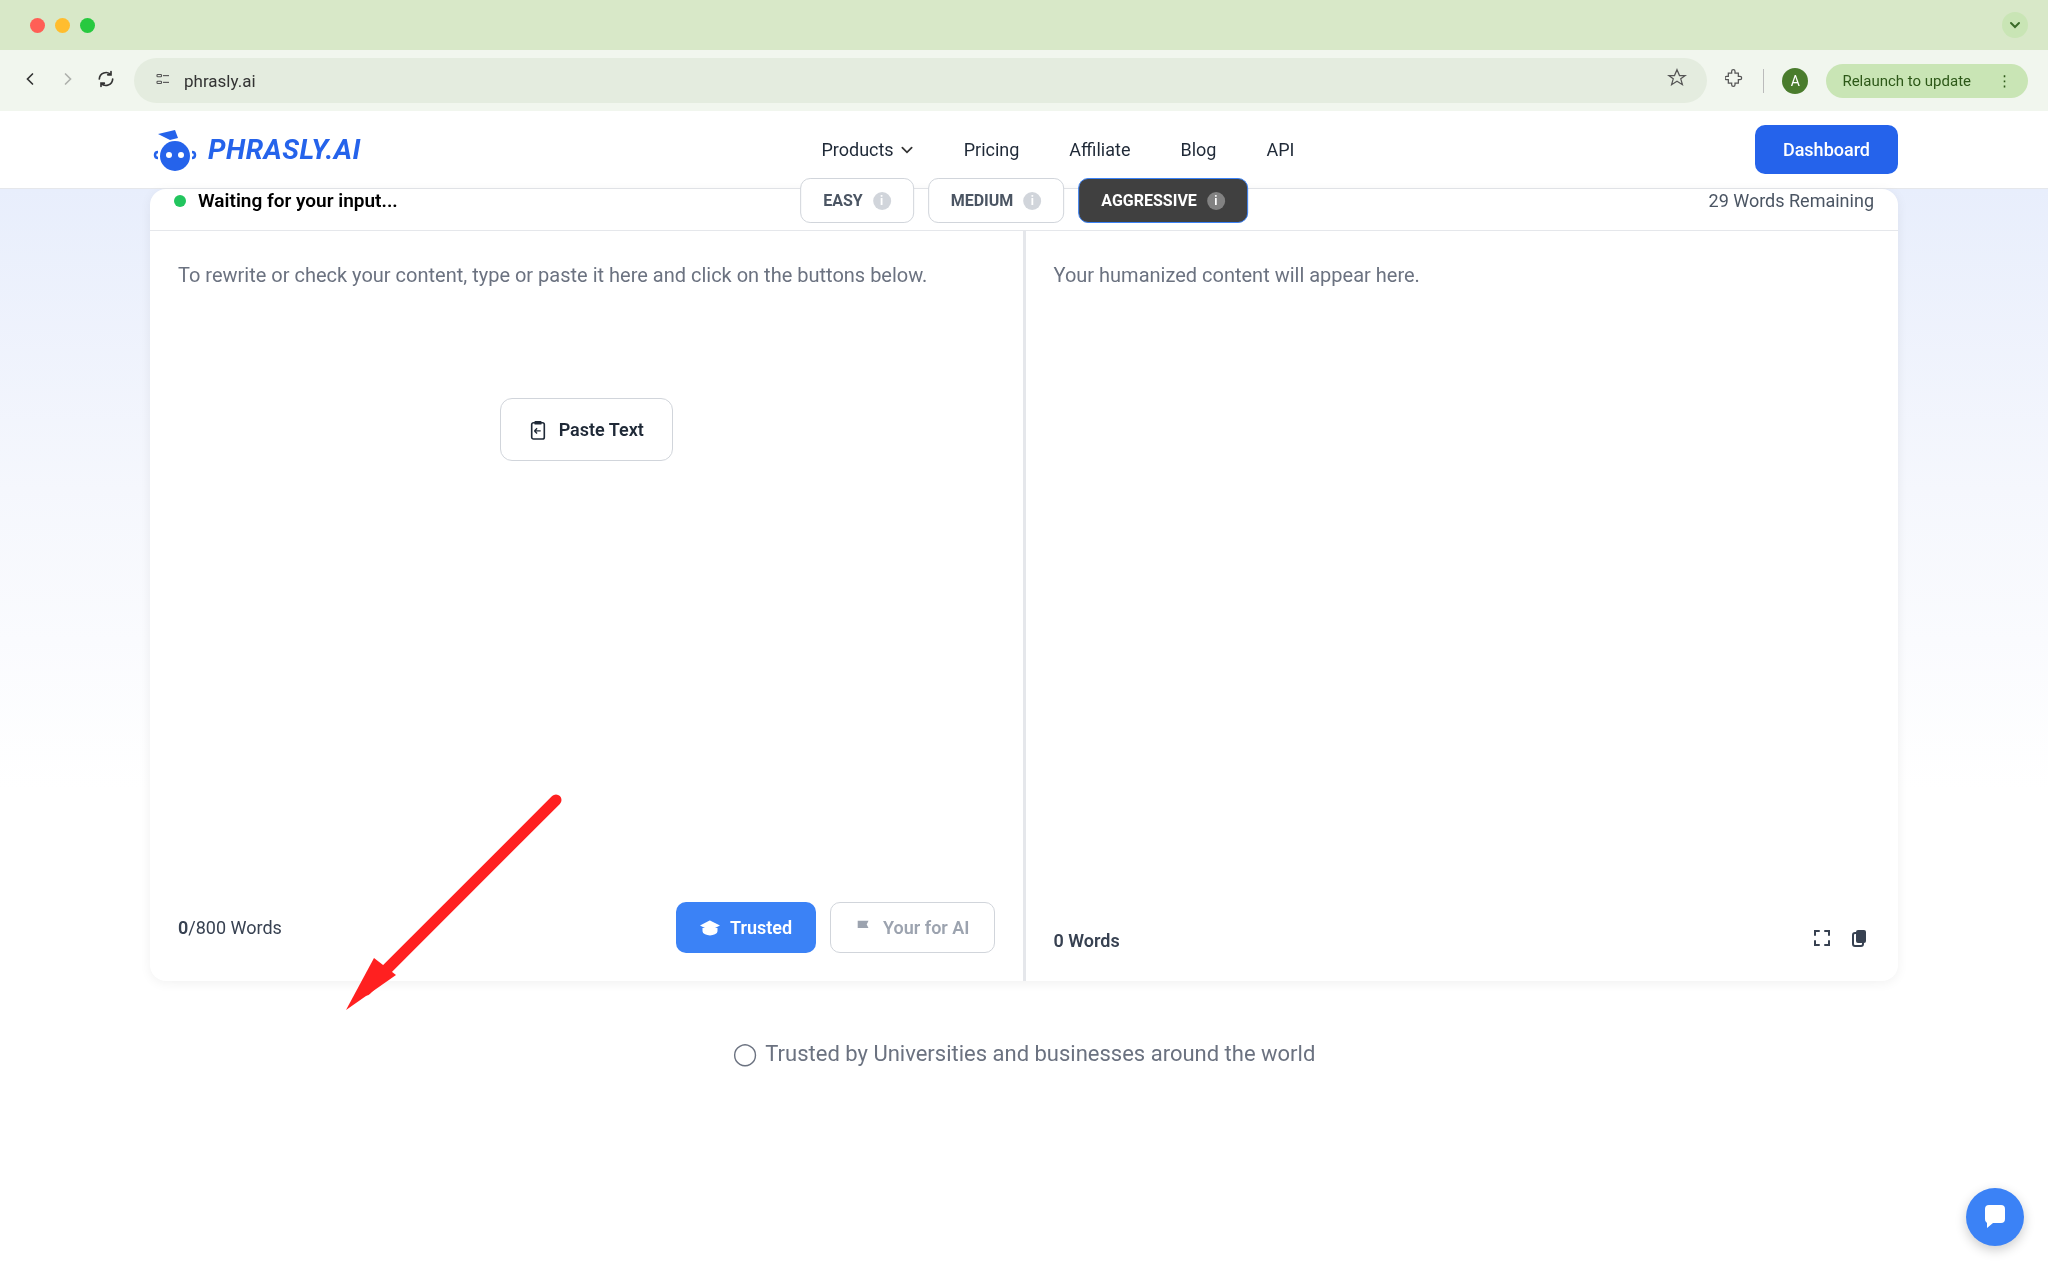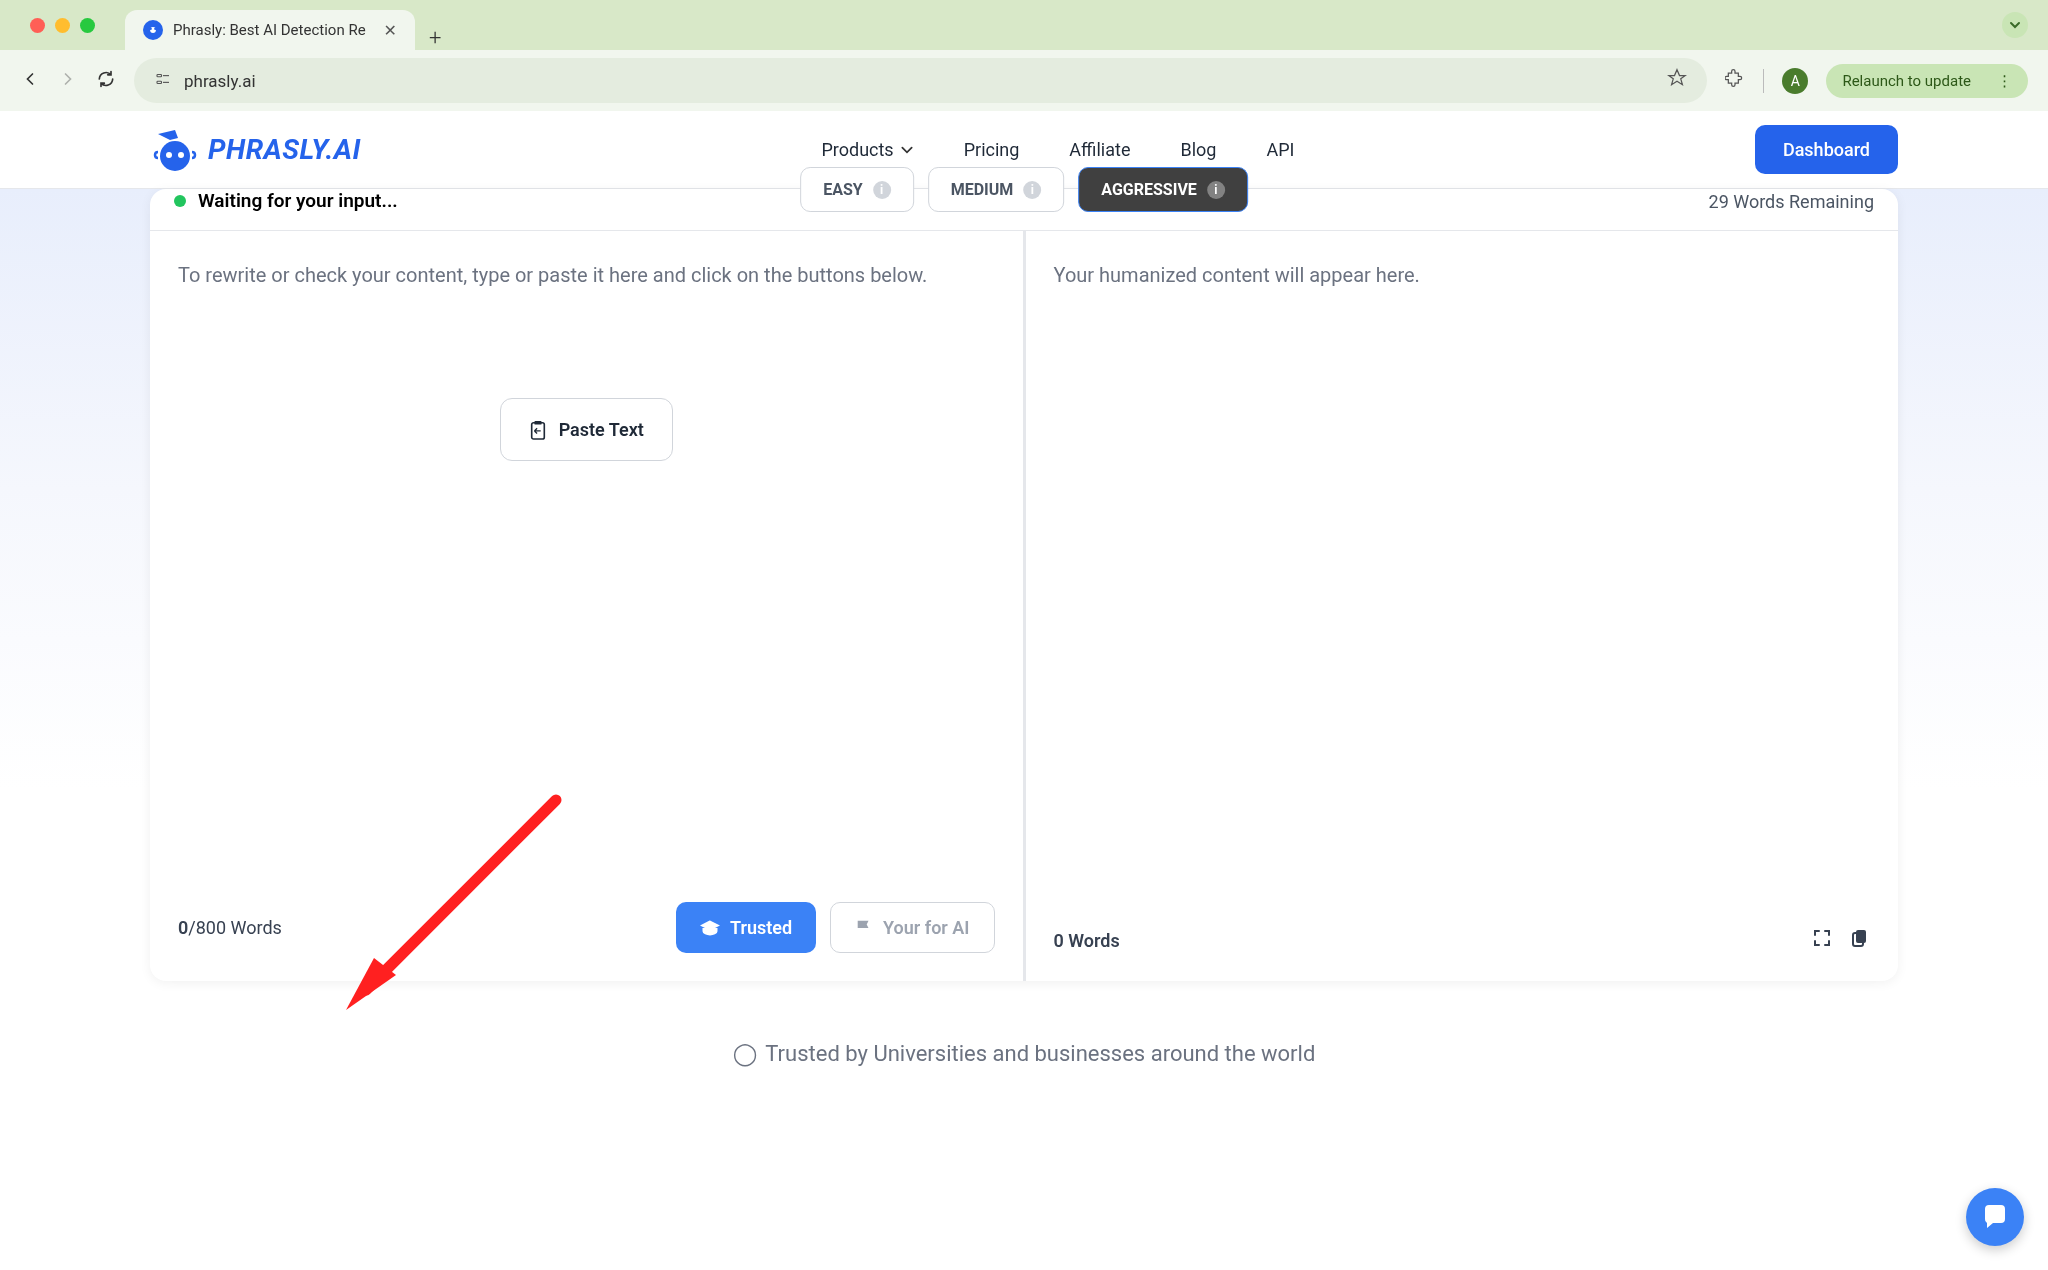--- a/index.html
+++ b/index.html
@@ -254,21 +254,21 @@
     .editor-wrap {
       background: white;
       border-radius: 16px;
       box-shadow: 0 2px 12px rgba(0,0,0,0.06);
       margin-top: 0;
     }
 
     .editor-top {
       padding: 0 24px 18px;
       display: flex;
-      align-items: flex-end;
+      align-items: center;
       justify-content: space-between;
     }
 
     .status-area {
       display: flex;
       align-items: center;
       gap: 12px;
     }
 
     .status-dot {
@@ -458,34 +458,20 @@
   </style>
 </head>
 <body>
 
 <div class="browser-chrome">
   <div class="title-bar">
     <div class="traffic-lights">
       <div class="traffic-light light-red"></div>
       <div class="traffic-light light-yellow"></div>
       <div class="traffic-light light-green"></div>
-    </div>
-    <div class="tabs-area">
-      <div class="tab">
-        <span class="tab-favicon">
-          <svg width="14" height="14" viewBox="0 0 24 24" fill="white">
-              <circle cx="12" cy="12" r="5"></circle>
-              <circle cx="8" cy="10" r="2" fill="#2563eb"></circle>
-              <circle cx="16" cy="10" r="2" fill="#2563eb"></circle>
-            </svg>
-        </span>
-        <span class="tab-title">Phrasly: Best AI Detection Re</span>
-        <span class="tab-close">✕</span>
-      </div>
-      <div class="new-tab">+</div>
     </div>
     <div class="dropdown-right">
       <svg width="12" height="12" viewBox="0 0 12 12" fill="none">
           <path d="M2 4l4 4 4-4" stroke="#3a6b28" stroke-width="2" stroke-linecap="round"></path>
         </svg>
     </div>
   </div>
 
   <div class="toolbar">
     <div class="nav-buttons">

